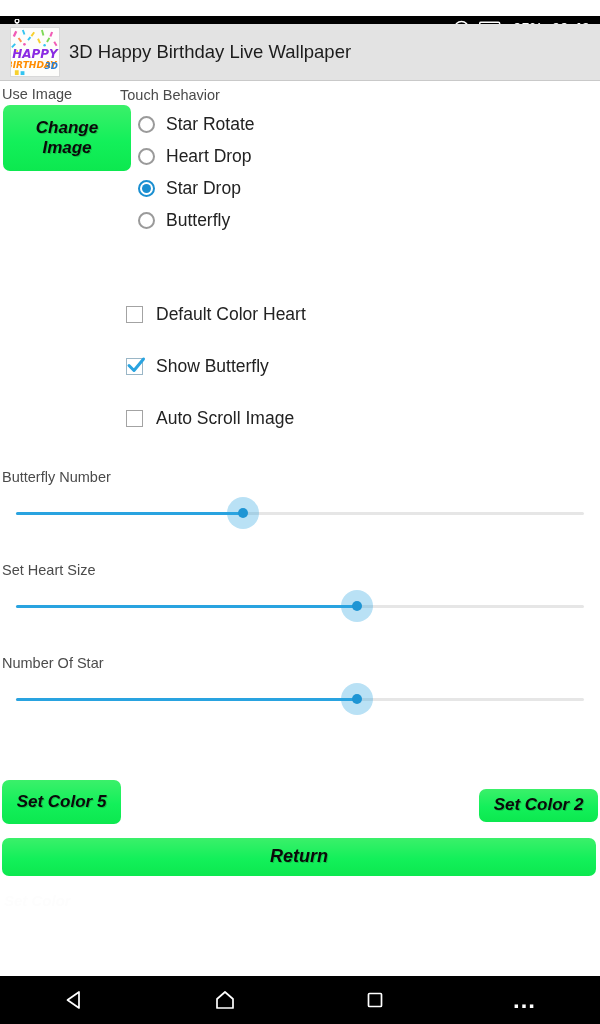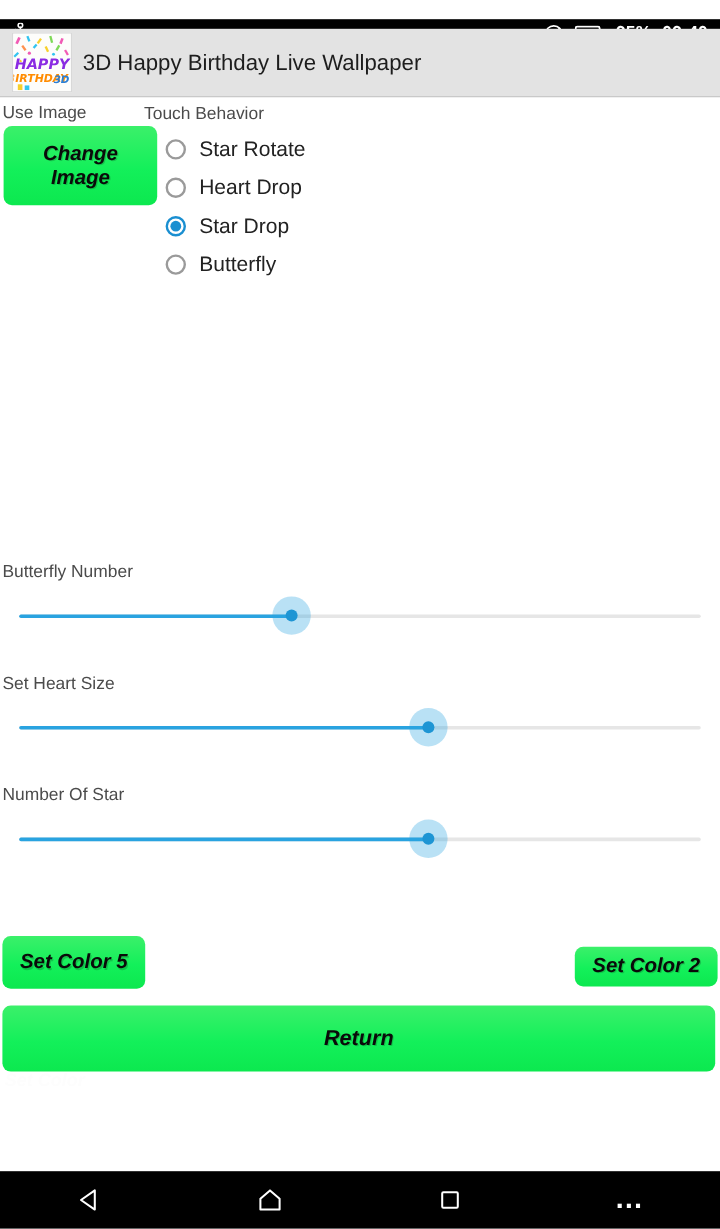--- a/index.html
+++ b/index.html
@@ -156,21 +156,21 @@
   .color-btn-1 {
     position: absolute; left: 2px; top: 0;
     width: 119px; height: 44px; font-size: 17px;
   }
   .color-btn-2 {
     position: absolute; left: 479px; top: 9px;
     width: 119px; height: 33px; font-size: 17px;
   }
   .return-btn {
     position: absolute; left: 2px; top: 58px;
-    width: 594px; height: 55px; font-size: 18px;
+    width: 594px; height: 38px; font-size: 18px;
   }
   .ghost-text {
     position: absolute; left: 4px; top: 112px;
     font-size: 15px; font-weight: bold; font-style: italic;
     color: #fdfdfd;
   }
 
   
   .navbar {
     position: absolute; bottom: 0; left: 0;
@@ -294,20 +294,42 @@
           <span class="radio-label">Star Drop</span>
         </div>
         <div class="radio-row">
           <span class="radio-outer">
               <span class="radio-dot"></span>
             </span>
           <span class="radio-label">Butterfly</span>
         </div>
       </div>
 
+      <div class="check-group">
+        <div class="check-row">
+          <span class="check-box">
+            
+          </span>
+          <span class="check-label">Default Color Heart</span>
+        </div>
+        <div class="check-row checked">
+          <span class="check-box">
+            <svg class="check-mark" viewBox="0 0 22 22">
+              <path d="M4 11.5 L9 16.5 L18.5 5" fill="none" stroke="#29a3e0" stroke-width="3" stroke-linecap="round" stroke-linejoin="round"></path>
+            </svg>
+          </span>
+          <span class="check-label">Show Butterfly</span>
+        </div>
+        <div class="check-row">
+          <span class="check-box">
+            
+          </span>
+          <span class="check-label">Auto Scroll Image</span>
+        </div>
+      </div>
     </div>
 
     <div class="sliders">
 
       <div class="slider-block">
         <div class="section-label slider-label">Butterfly Number</div>
         <div class="slider-track-wrap">
           <span class="track-bg"></span>
           <span class="track-fill" style="width: 40%;"></span>
           <span class="thumb-halo" style="left: 40%;"></span>

